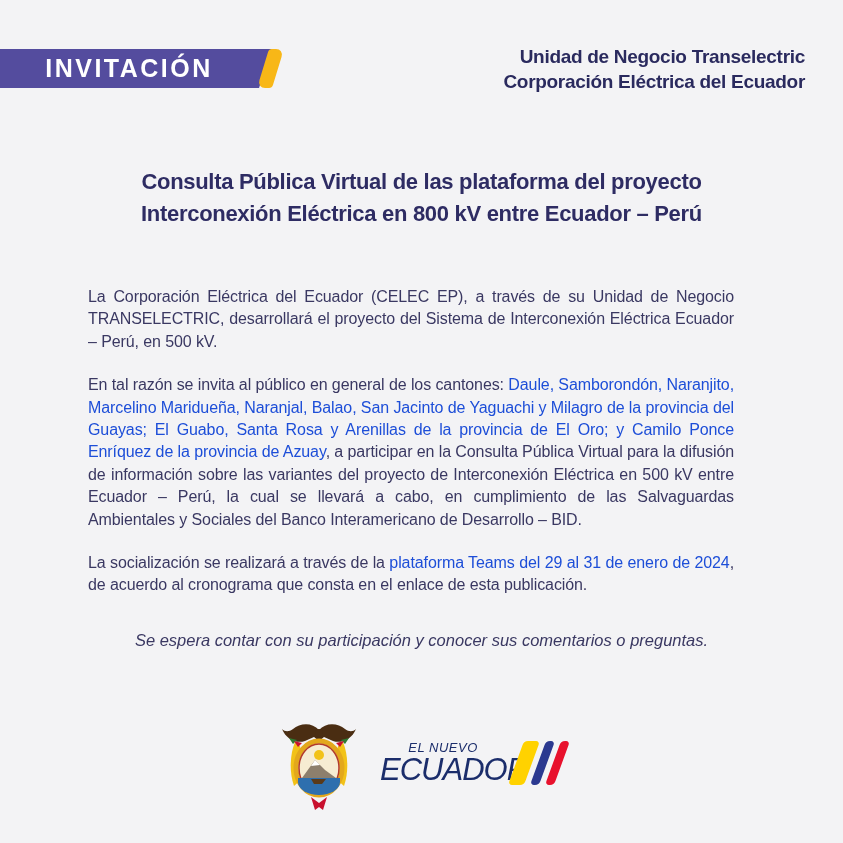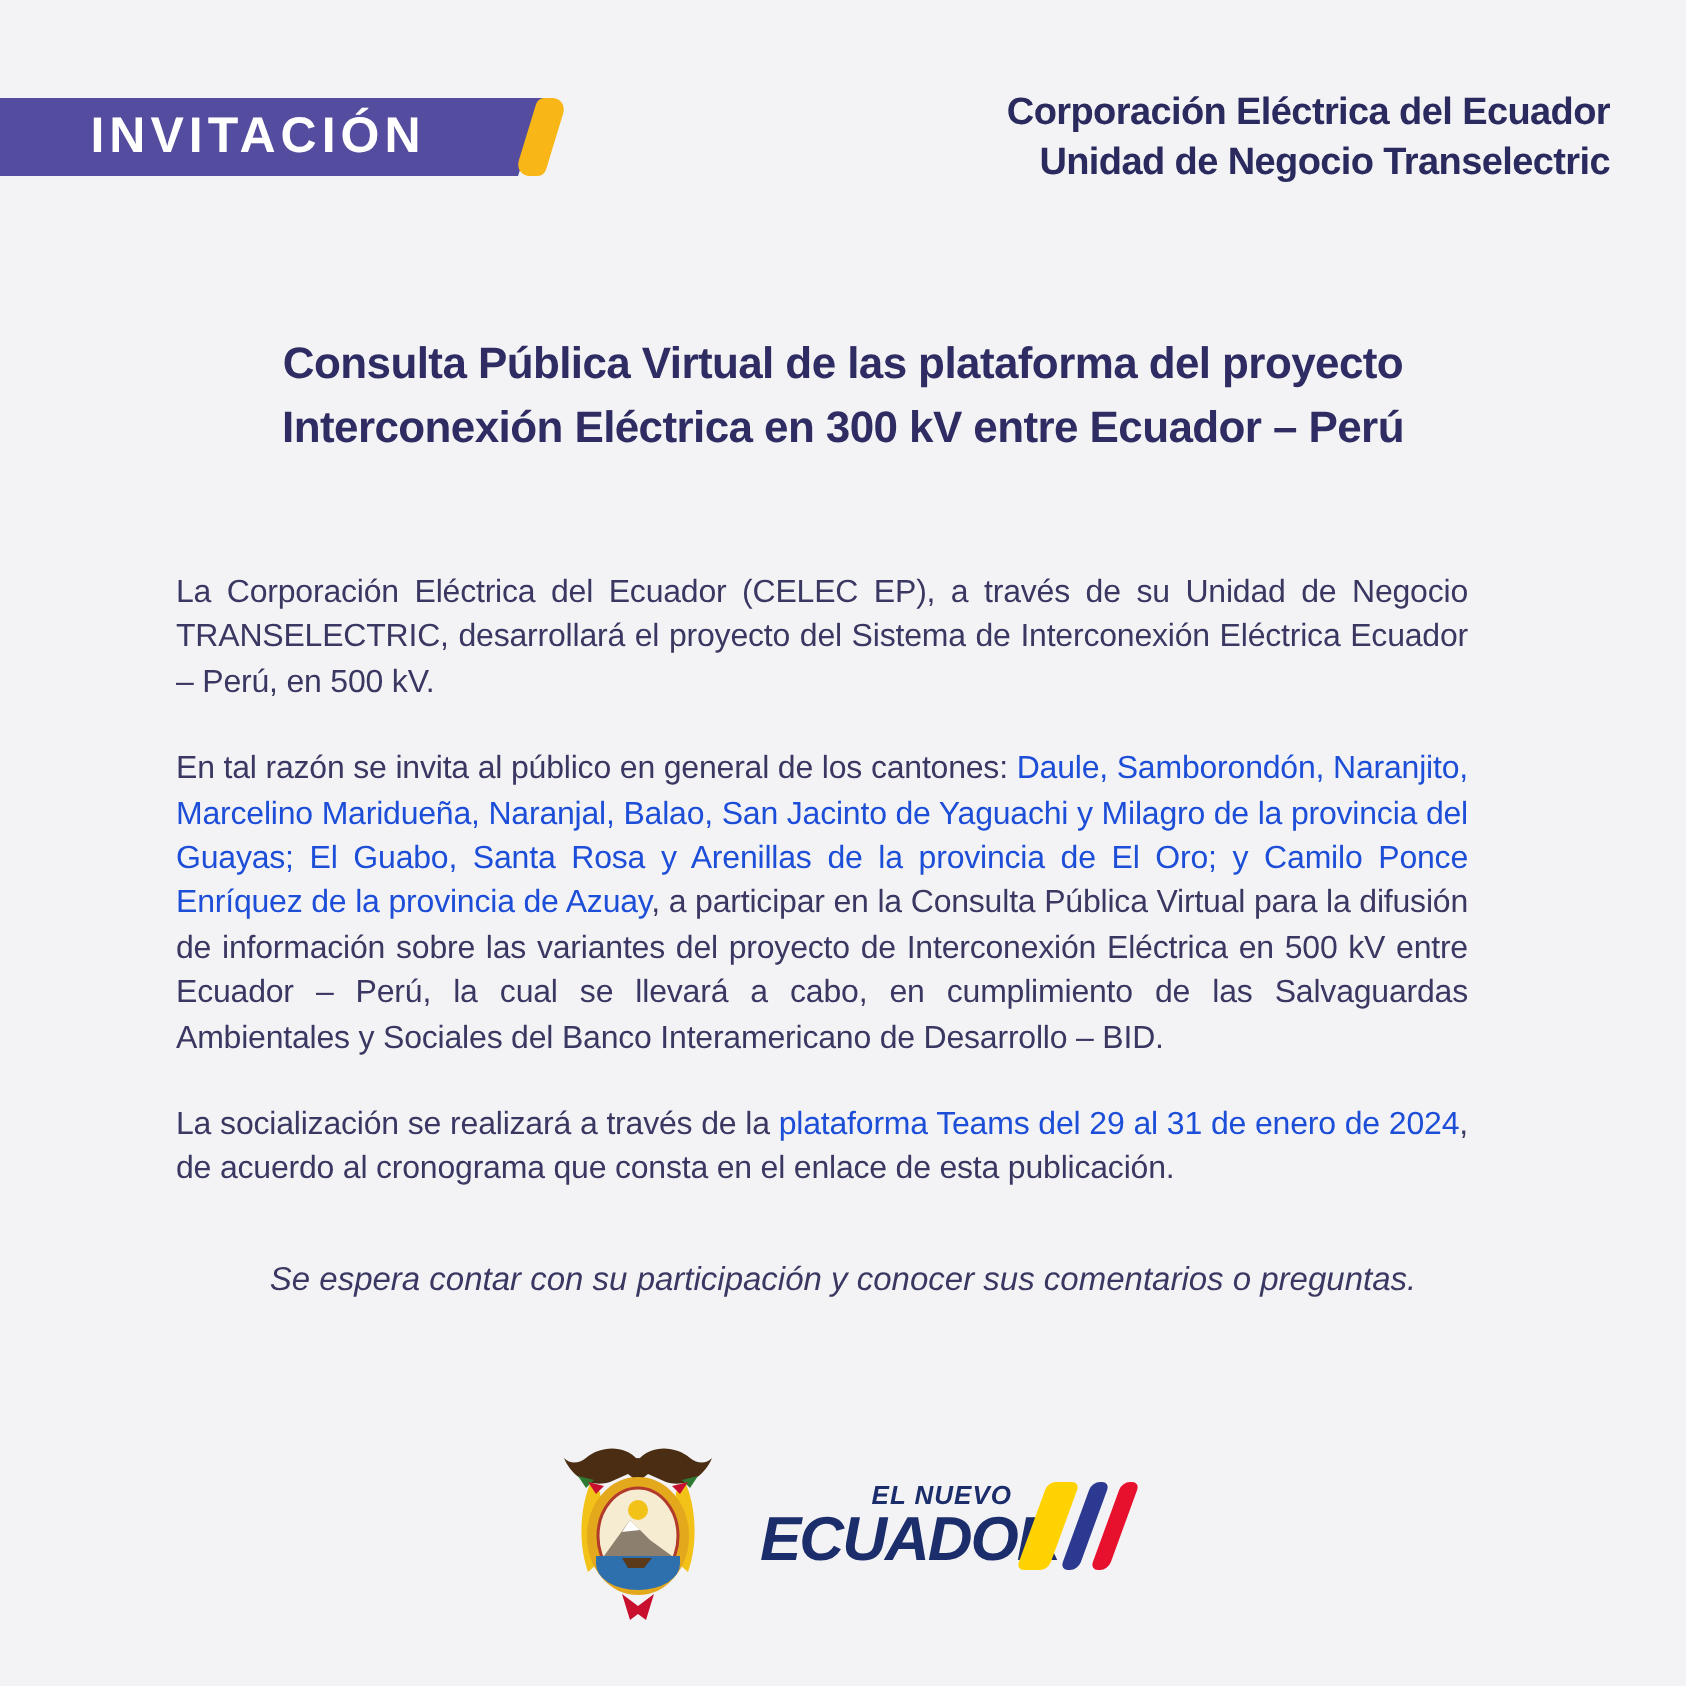--- a/index.html
+++ b/index.html
@@ -95,24 +95,24 @@
     left: 281px; top: 720px;
     width: 76px; height: 94px;
   }
   .logo {
     position: absolute;
     left: 380px; top: 741px;
     display: flex;
     align-items: flex-start;
   }
   .logo-text {
-    text-align: right;
+    text-align: center;
     color: #1b2d6b;
     font-style: italic;
-    font-weight: bold;
+    font-weight: normal;
     width: 126px;
   }
   .logo-top {
     font-size: 13px;
     letter-spacing: 0.5px;
     line-height: 13px;
   }
   .logo-main {
     font-size: 31px;
     letter-spacing: -1px;
@@ -138,27 +138,27 @@
 <body>
 
 <div class="page" style="background: rgb(243, 243, 245);">
 
   <div class="ribbon" style="background: rgb(84, 76, 158);">
     <span class="ribbon-label">INVITACIÓN</span>
   </div>
   <div class="slash" style="background: rgb(248, 183, 23);"></div>
 
   <div class="org">
+    <div>Unidad de Negocio Transelectric</div>
     <div>Corporación Eléctrica del Ecuador</div>
-    <div>Unidad de Negocio Transelectric</div>
   </div>
 
   <div class="title">
     <div>Consulta Pública Virtual de las plataforma del proyecto</div>
-    <div>Interconexión Eléctrica en 300 kV entre Ecuador – Perú</div>
+    <div>Interconexión Eléctrica en 800 kV entre Ecuador – Perú</div>
   </div>
 
   <div class="content">
     <p><span>La Corporación Eléctrica del Ecuador (CELEC EP), a través de su Unidad de Negocio TRANSELECTRIC, desarrollará el proyecto del Sistema de Interconexión Eléctrica Ecuador – Perú, en 500 kV.</span></p>
     <p><span>En tal razón se invita al público en general de los cantones: </span><b>Daule, Samborondón, Naranjito, Marcelino Maridueña, Naranjal, Balao, San Jacinto de Yaguachi y Milagro de la provincia del Guayas; El Guabo, Santa Rosa y Arenillas de la provincia de El Oro; y Camilo Ponce Enríquez de la provincia de Azuay</b><span>, a participar en la Consulta Pública Virtual para la difusión de información sobre las variantes del proyecto de Interconexión Eléctrica en 500 kV entre Ecuador – Perú, la cual se llevará a cabo, en cumplimiento de las Salvaguardas Ambientales y Sociales del Banco Interamericano de Desarrollo – BID.</span></p>
     <p><span>La socialización se realizará a través de la </span><b>plataforma Teams del 29 al 31 de enero de 2024</b><span>, de acuerdo al cronograma que consta en el enlace de esta publicación.</span></p>
   </div>
 
   <div class="closing">Se espera contar con su participación y conocer sus comentarios o preguntas.</div>
 

